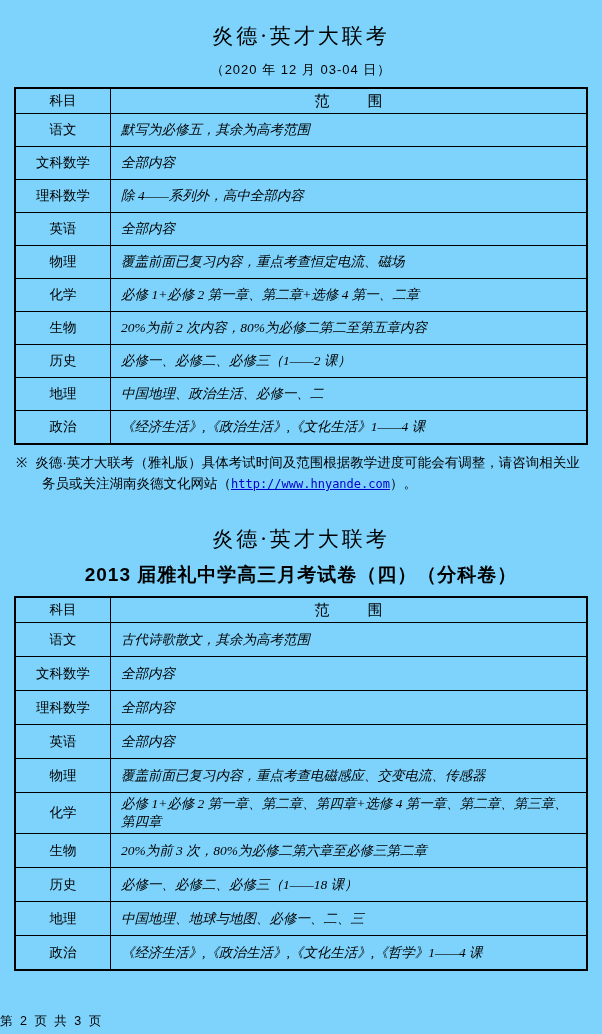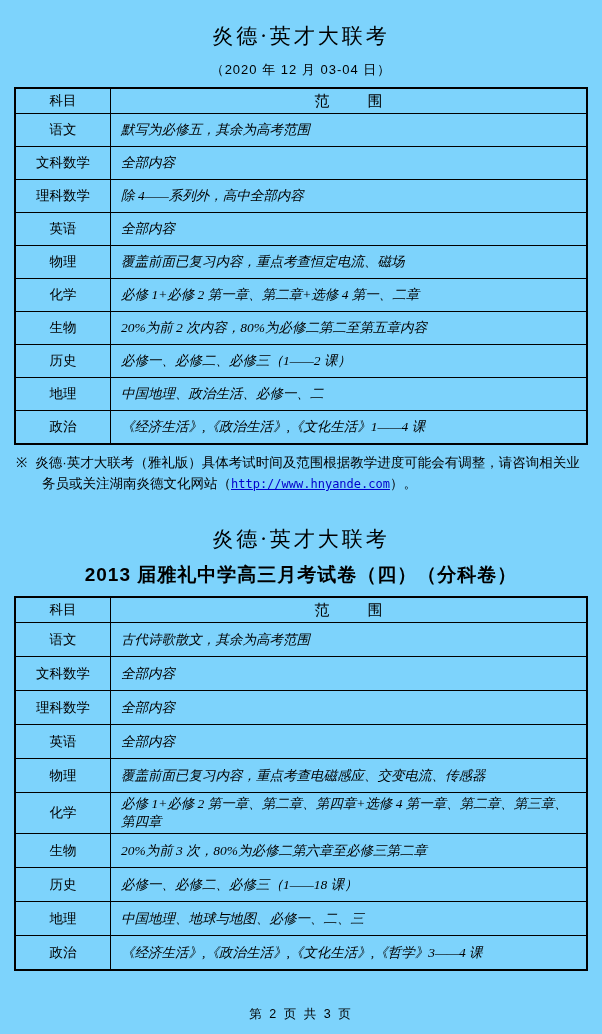--- a/index.html
+++ b/index.html
@@ -43,21 +43,21 @@
   .t1 th{height:22px;} .t1 td{height:28px;}
   .t2 th{height:22px;} .t2 td{height:29px;}
   .note{
     margin:7px 14px 0 16px;font-size:13.5px;line-height:21px;
     padding-left:26px;text-indent:-26px;
     font-family:"Liberation Sans",sans-serif;
   }
   .note .marker{margin-right:8px;}
   .note a.url-link{color:#0000cc;text-decoration:underline;font-family:"DejaVu Sans Mono",monospace;font-size:12px;margin-top:20px;}
   .page-footer{
-    position:absolute;left:0;bottom:11px;width:100%;text-align:center;
+    position:absolute;left:0;bottom:4px;width:100%;text-align:left;
     font-size:12.5px;letter-spacing:2px;
   }
 </style>
 </head>
 <body>
 
 <div class="page">
 
   <div class="section">
     <h1 class="brand-title">炎德·英才大联考</h1>
@@ -156,21 +156,21 @@
       <tr>
             <td class="subject">历史</td>
             <td class="range">必修一、必修二、必修三（1——18 课）</td>
           </tr>
       <tr>
             <td class="subject">地理</td>
             <td class="range">中国地理、地球与地图、必修一、二、三</td>
           </tr>
       <tr>
             <td class="subject">政治</td>
-            <td class="range">《经济生活》,《政治生活》,《文化生活》,《哲学》3——4 课</td>
+            <td class="range">《经济生活》,《政治生活》,《文化生活》,《哲学》1——4 课</td>
           </tr>
     </tbody>
       </table>
 
   </div>
 
   <div class="page-footer">第 2 页 共 3 页</div>
 
 </div>
 

